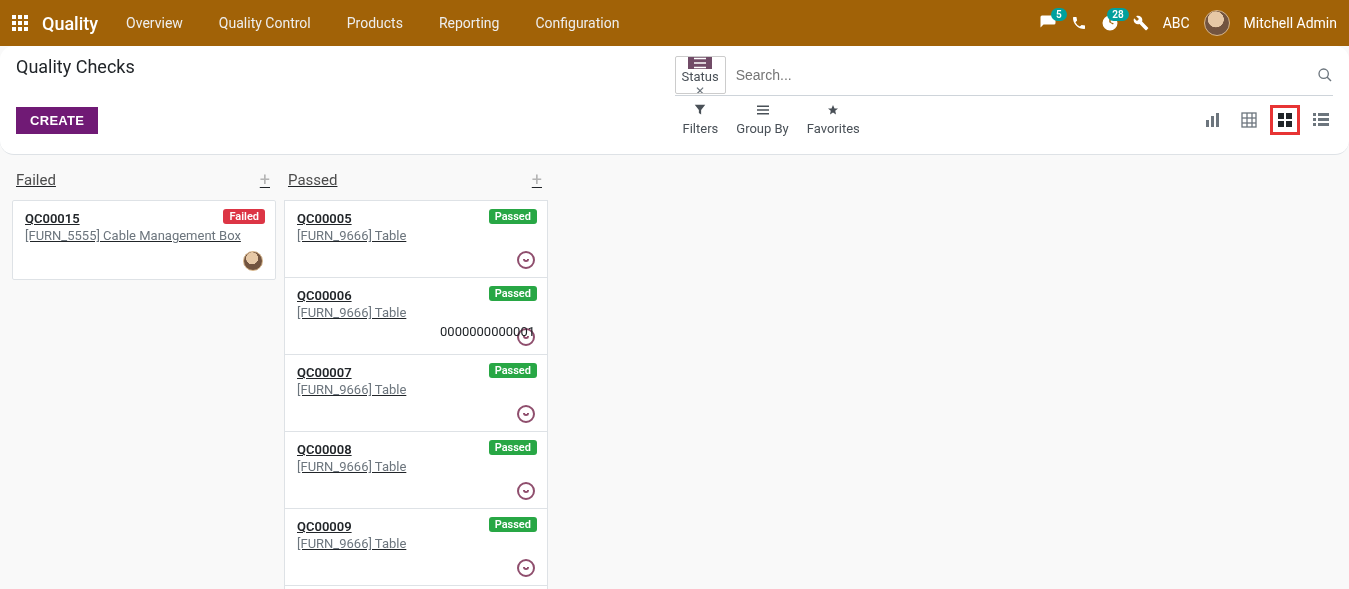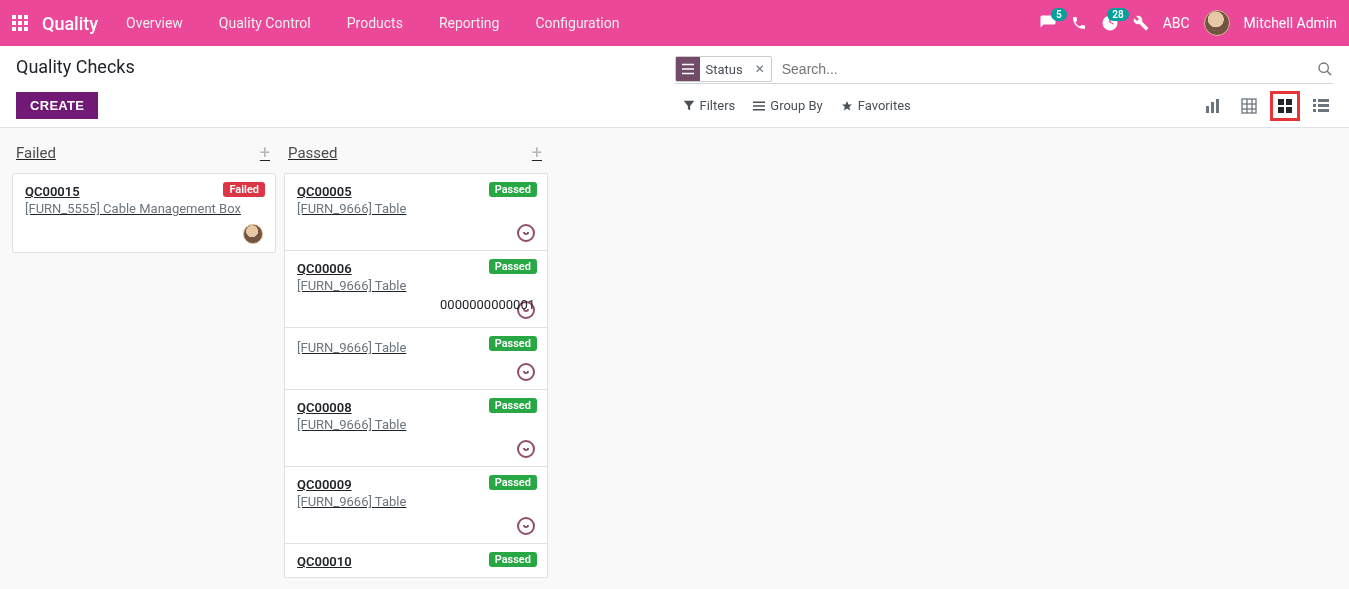--- a/index.html
+++ b/index.html
@@ -8,21 +8,21 @@
     font-size: 13px;
     color: #212529;
     background: #f9f9f9;
     width: 1349px;
     height: 589px;
     overflow: hidden;
   }
   
   .navbar {
     height: 46px;
-    background: #ec4899;
+    background: #a16207;
     display: flex;
     align-items: center;
     color: #fff;
     padding: 0 12px;
     gap: 8px;
   }
   .navbar .apps-icon { cursor: pointer; display:flex; align-items:center; }
   .navbar .brand {
     font-size: 18px; font-weight: 500; margin-right: 6px; margin-left: 6px;
   }
@@ -47,31 +47,33 @@
   .avatar-small {
     width: 20px; height: 20px; border-radius: 50%;
     background: radial-gradient(circle at 45% 35%, #e6c8a6 38%, #725440 40%);
     border: 1px solid #d6b58b;
   }
   .abc { font-size:14px; }
   
   .control-panel {
     background: #fff;
     border-bottom: 1px solid #dee2e6;
-    padding: 10px 16px 8px 16px;
+    padding: 10px 16px 18px 16px;
     display: grid;
     grid-template-columns: 1fr 1fr;
     row-gap: 10px;
+    border-radius: 14px;
   }
   .page-title { font-size: 18px; color: #212529; }
   .search-area { display:flex; align-items:center; gap: 6px; position:relative; }
   .facet {
     display:flex; align-items:center;
-    border: 1px solid #ccc; border-radius: 2px; height: 26px;
+    border: 1px solid #ccc; border-radius: 2px; height: 38px;
     overflow:hidden;
+    flex-direction:column;
   }
   .facet-icon {
     background: #714B67; width: 24px; height: 100%;
     display:flex; align-items:center; justify-content:center;
   }
   .facet-label { padding: 0 6px; font-size: 13px; color:#495057; }
   .facet-remove { padding: 0 6px; cursor:pointer; color:#6c757d; font-size:12px; }
   .search-input {
     border: none; outline: none; flex: 1;
     height: 26px; font-size: 14px; color:#495057; padding-left: 4px;
@@ -85,21 +87,21 @@
     background:#701a75; color:#fff; border:none;
     padding: 6px 14px; font-size:13px; font-weight:600; cursor:pointer;
     letter-spacing: .3px;
   }
   .btn-row-right {
     display:flex; align-items:center; justify-content:space-between;
   }
   .search-options { display:flex; gap: 18px; margin-left: 8px; }
   .search-option {
     display:flex; align-items:center; gap:5px;
-    font-size:13px; color:#495057; cursor:pointer;
+    font-size:13px; color:#495057; cursor:pointer;flex-direction:column;
   }
   .view-switch { display:flex; gap: 12px; align-items:center; }
   .view-btn { cursor:pointer; color:#6c757d; display:flex; align-items:center; padding: 4px; }
   .view-btn.active-highlight {
     outline: 3px solid #e73434;
     outline-offset: 0;
   }
   
   .kanban {
     display:flex; gap: 0;
@@ -344,20 +346,21 @@
         <div class="card-extra">0000000000001</div>
         <div class="card-footer">
             <span class="priority-circle">
               <span class="arc"></span>
             </span>
           </div>
       </div>
 
       <div class="kanban-card-passed">
         <span class="status-tag status-passed">Passed</span>
+        <div class="card-title">QC00007</div>
         <div class="card-sub">[FURN_9666] Table</div>
         <div class="card-footer">
             <span class="priority-circle">
               <span class="arc"></span>
             </span>
           </div>
       </div>
 
       <div class="kanban-card-passed">
         <span class="status-tag status-passed">Passed</span>

